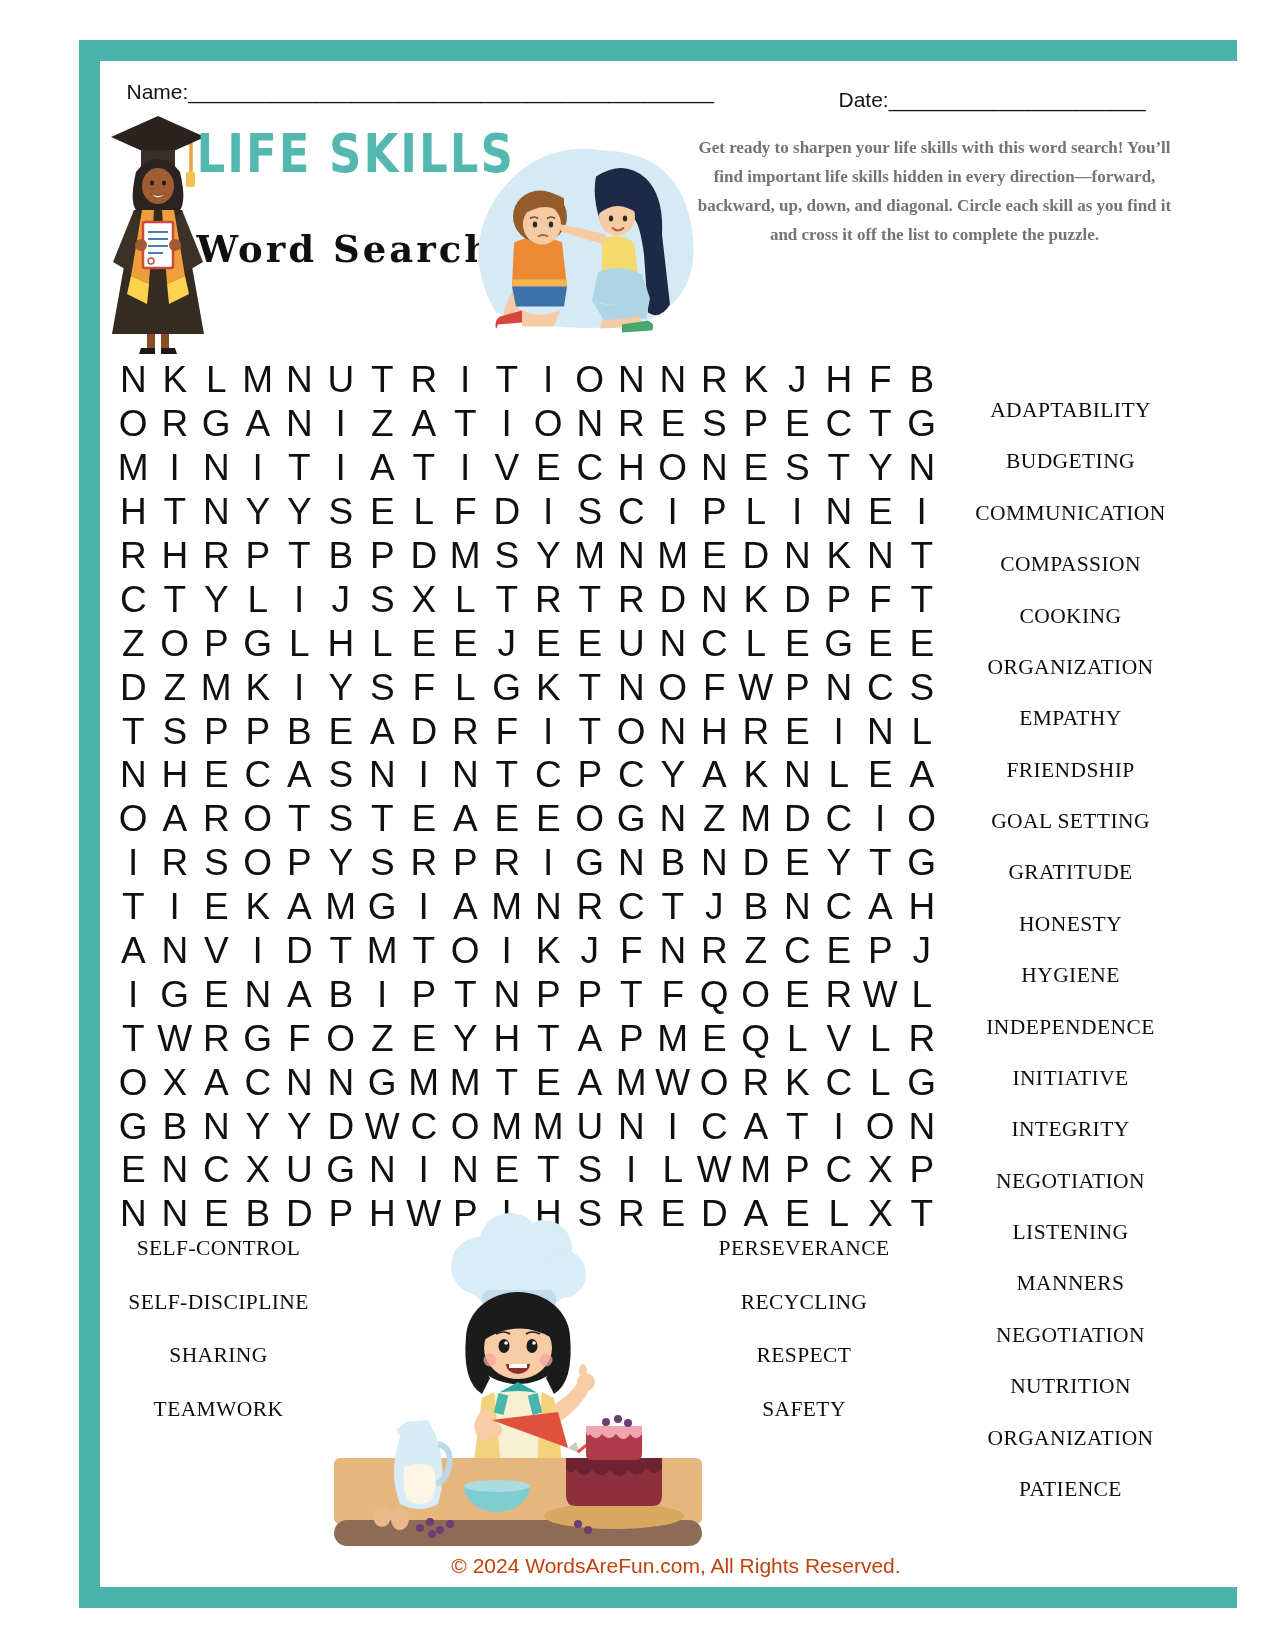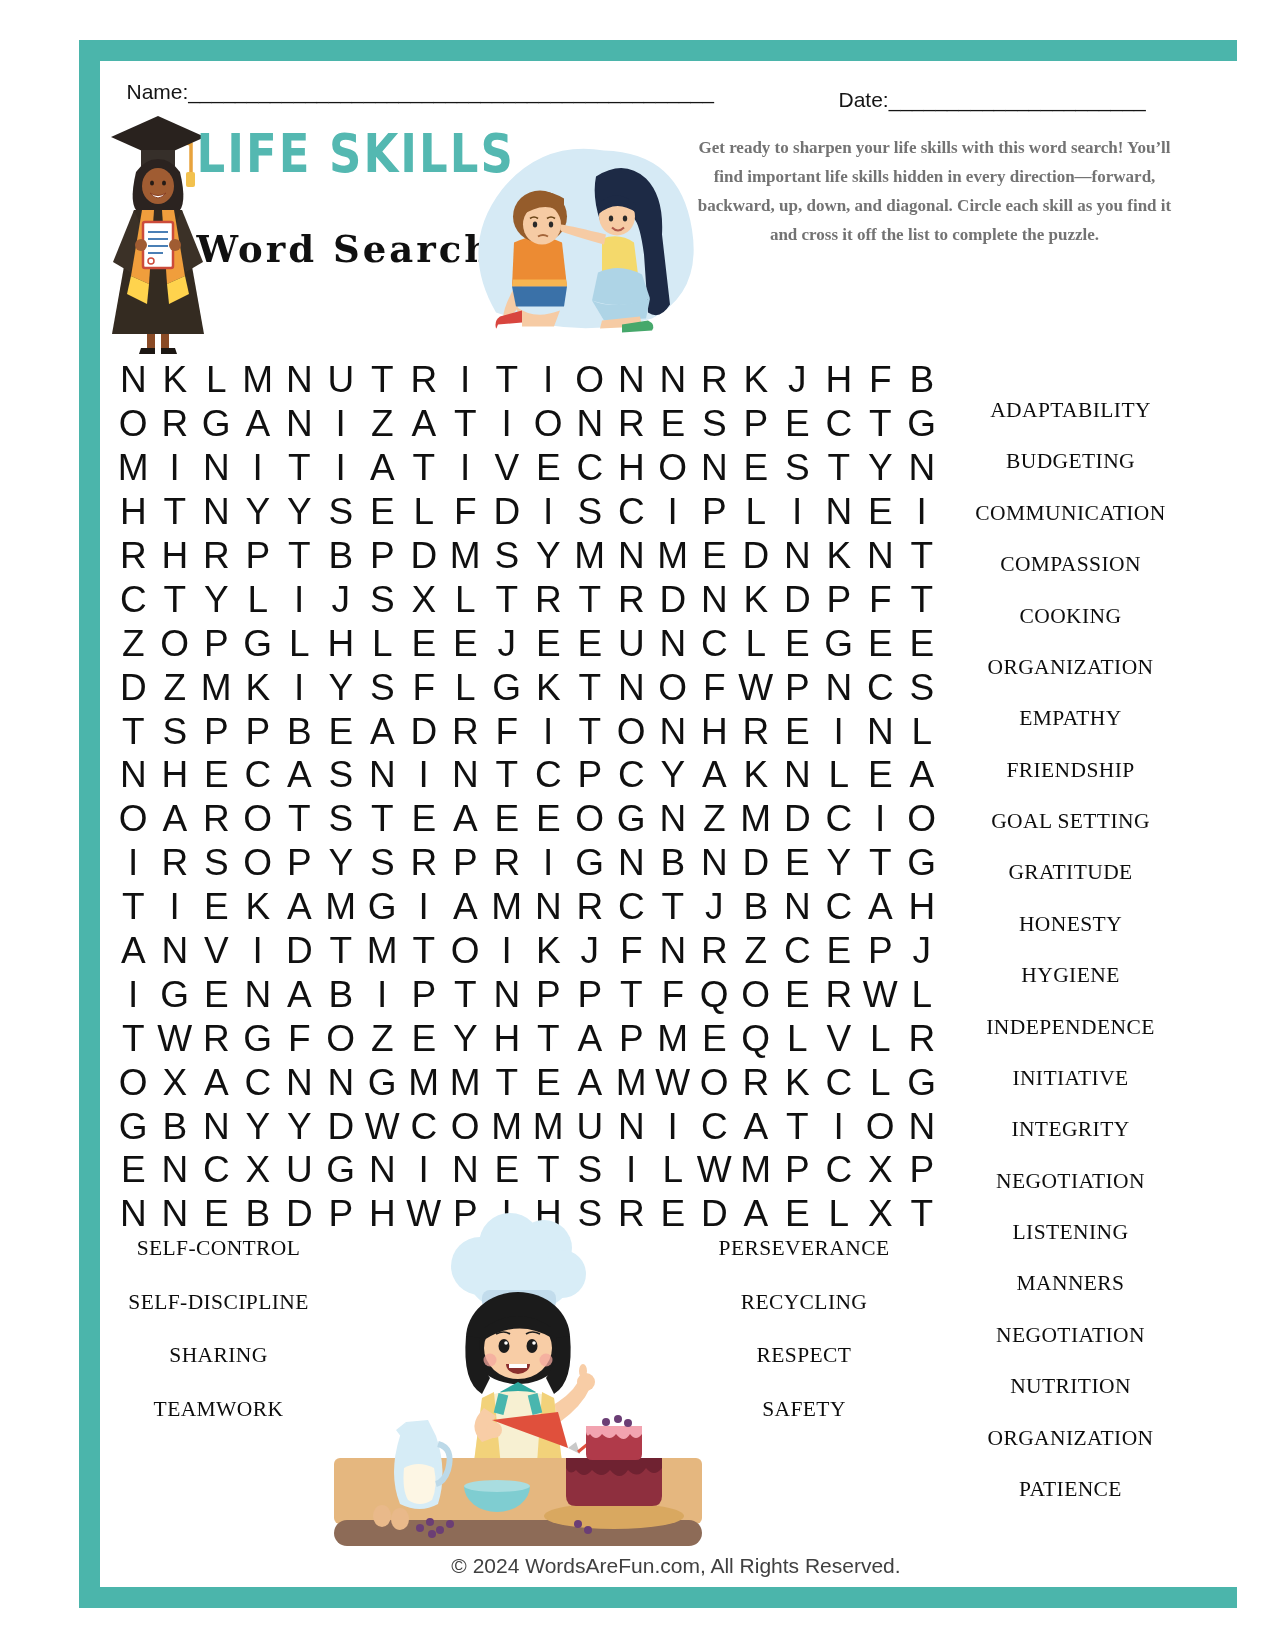--- a/index.html
+++ b/index.html
@@ -47,21 +47,21 @@
   .wl { display:flex; flex-direction:column; justify-content:space-between; text-align:center; }
   .wl-right { position:absolute; left:912px; top:366px; width:240px; height:1104px;margin-top:32px; }
   .wl-bl { position:absolute; left:70px;  top:1236px; width:220px; height:186px; }
   .wl-bm { position:absolute; left:628px; top:1236px; width:275px; height:186px; }
   .wl-item {
     font-family:"Liberation Serif", serif; font-size:21.5px; letter-spacing:0.4px;
     color:#0d0d0d; white-space:nowrap;
   }
   .footer {
     position:absolute; left:40px; top:1554px; width:1195px; text-align:center;
-    font-size:21px; color:#404040;
+    font-size:21px; color:#c2410c;
   }
   .illus { position:absolute; }
   .illus-graduate { left:62px;  top:112px;  width:115px; height:248px; }
   .illus-kids     { left:425px; top:132px;  width:235px; height:210px; }
   .illus-chef     { left:293px; top:1186px; width:372px; height:362px; }
   .illus svg { width:100%; height:100%; display:block; }
 </style>
 </head>
 <body>
 

